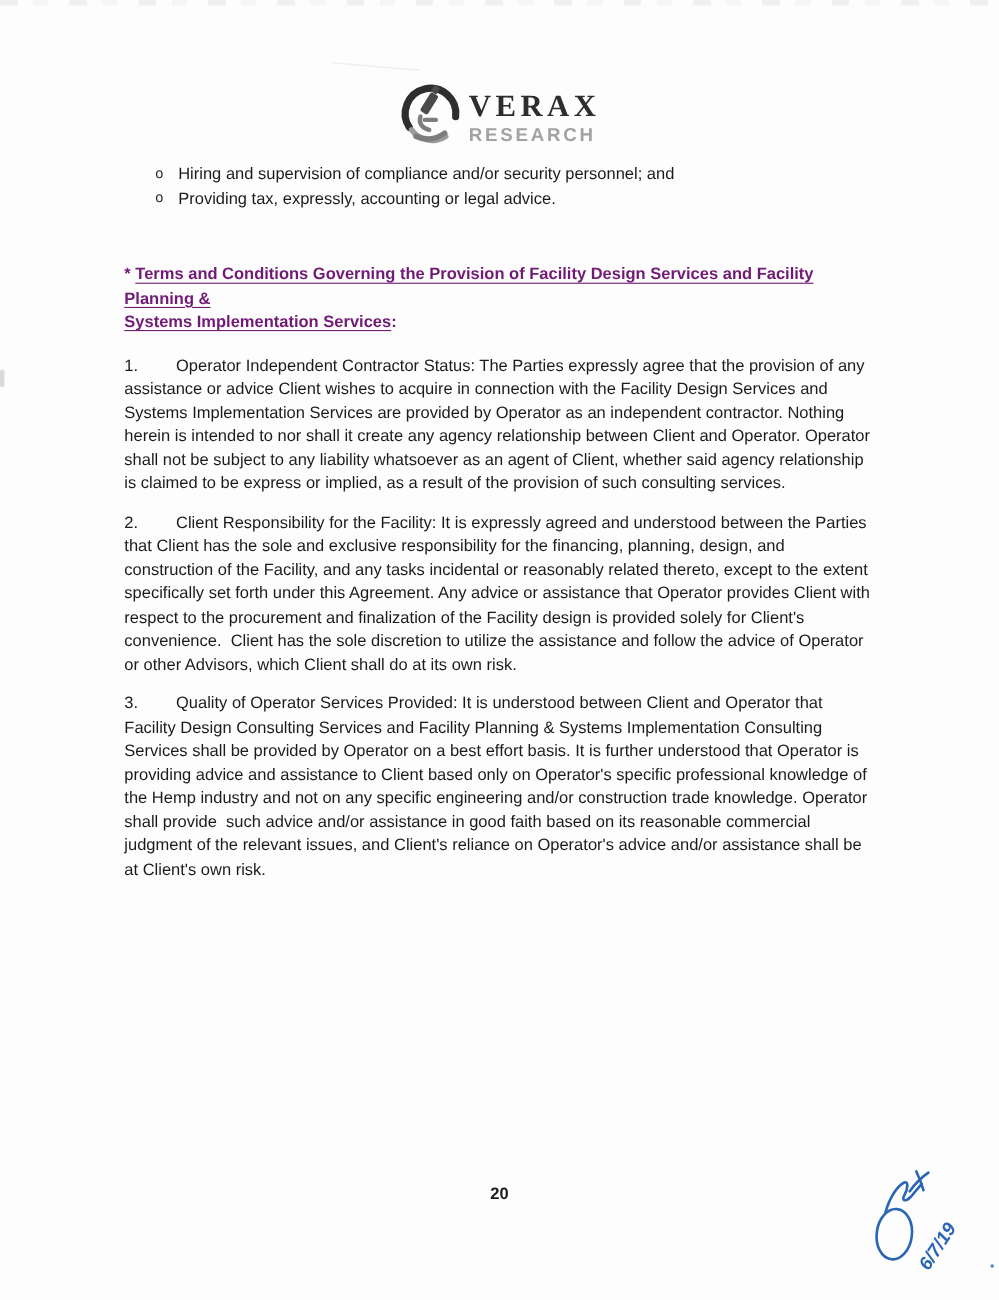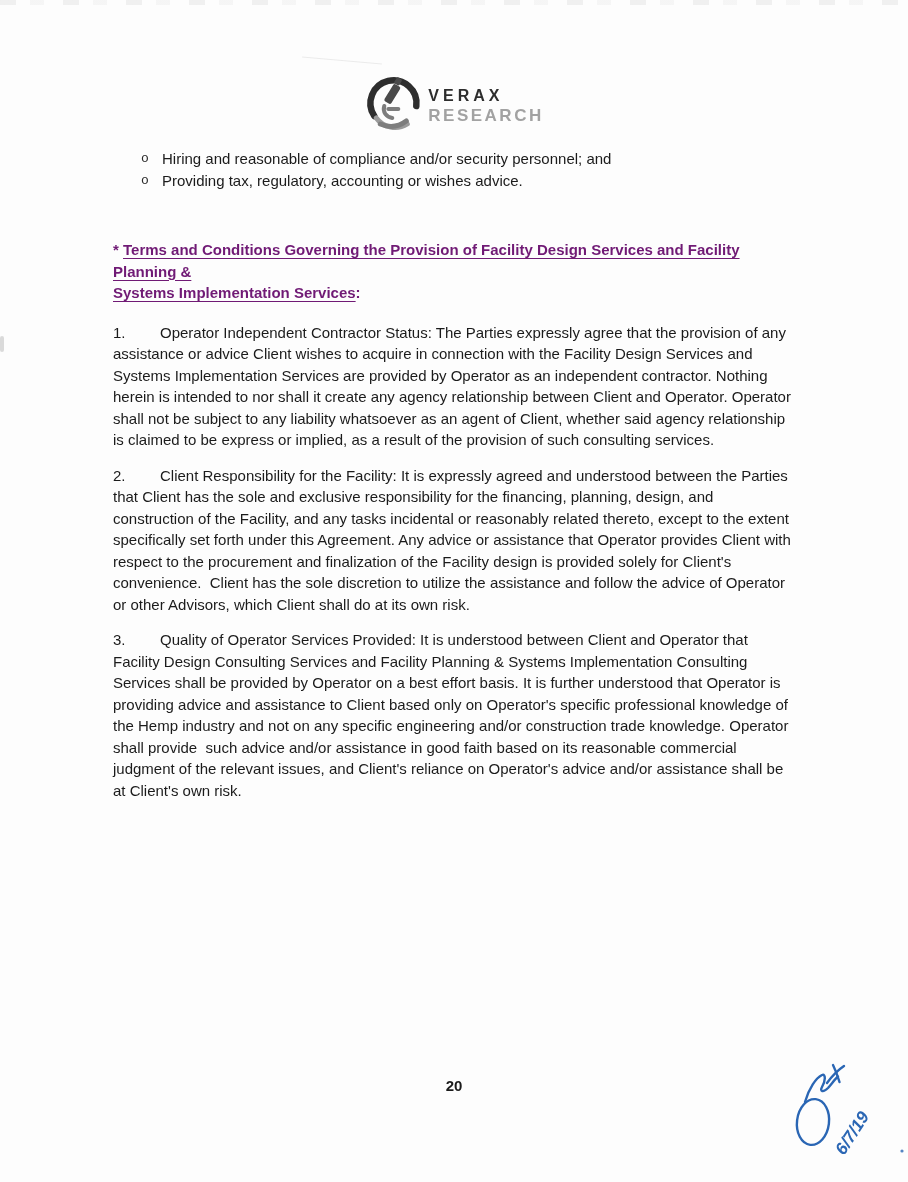--- a/index.html
+++ b/index.html
@@ -30,21 +30,21 @@
     background:rgba(80,80,80,0.10);transform:rotate(5deg);
   }
 
   
   .logo{
     position:absolute;top:72px;left:50%;transform:translateX(-50%);
     display:flex;align-items:center;gap:2px;
   }
   .logo-text{display:flex;flex-direction:column;line-height:1;}
   .logo-title{
-    font-size:16px;font-weight:bold;letter-spacing:4px;color:#2d2d2d;
+    font-size:28px;font-weight:bold;letter-spacing:4px;color:#2d2d2d;font-family:Liberation Serif, serif;
   }
   .logo-sub{
     font-size:17px;letter-spacing:2.5px;color:#a2a2a2;margin-top:3px;font-weight:bold;
   }
 
   
   .content{
     position:absolute;top:148px;left:113px;width:686px;
     font-size:15px;line-height:21.5px;
   }
@@ -105,25 +105,25 @@
       <span class="logo-title">VERAX</span>
       <span class="logo-sub">RESEARCH</span>
     </span>
   </div>
 
   <div class="content">
 
     <div class="bullets">
       <div class="bullet-row">
         <span class="bullet-marker">o</span>
-        <span>Hiring and reasonable of compliance and/or security personnel; and</span>
+        <span>Hiring and supervision of compliance and/or security personnel; and</span>
       </div>
       <div class="bullet-row">
         <span class="bullet-marker">o</span>
-        <span>Providing tax, regulatory, accounting or wishes advice.</span>
+        <span>Providing tax, expressly, accounting or legal advice.</span>
       </div>
     </div>
 
     <p class="heading"><span>* </span><span class="u">Terms and Conditions Governing the Provision of Facility Design Services and Facility Planning &amp;</span><br><span class="u">Systems Implementation Services</span><span>:</span></p>
 
     <p class="para"><span class="pnum">1.</span><span class="ptext">Operator Independent Contractor Status: The Parties expressly agree that the provision of any assistance or advice Client wishes to acquire in connection with the Facility Design Services and Systems Implementation Services are provided by Operator as an independent contractor. Nothing herein is intended to nor shall it create any agency relationship between Client and Operator. Operator shall not be subject to any liability whatsoever as an agent of Client, whether said agency relationship is claimed to be express or implied, as a result of the provision of such consulting services.</span></p>
 
     <p class="para"><span class="pnum">2.</span><span class="ptext">Client Responsibility for the Facility: It is expressly agreed and understood between the Parties that Client has the sole and exclusive responsibility for the financing, planning, design, and construction of the Facility, and any tasks incidental or reasonably related thereto, except to the extent specifically set forth under this Agreement. Any advice or assistance that Operator provides Client with respect to the procurement and finalization of the Facility design is provided solely for Client's convenience.  Client has the sole discretion to utilize the assistance and follow the advice of Operator or other Advisors, which Client shall do at its own risk.</span></p>
 
     <p class="para"><span class="pnum">3.</span><span class="ptext">Quality of Operator Services Provided: It is understood between Client and Operator that Facility Design Consulting Services and Facility Planning &amp; Systems Implementation Consulting Services shall be provided by Operator on a best effort basis. It is further understood that Operator is providing advice and assistance to Client based only on Operator's specific professional knowledge of the Hemp industry and not on any specific engineering and/or construction trade knowledge. Operator shall provide  such advice and/or assistance in good faith based on its reasonable commercial judgment of the relevant issues, and Client's reliance on Operator's advice and/or assistance shall be at Client's own risk.</span></p>

